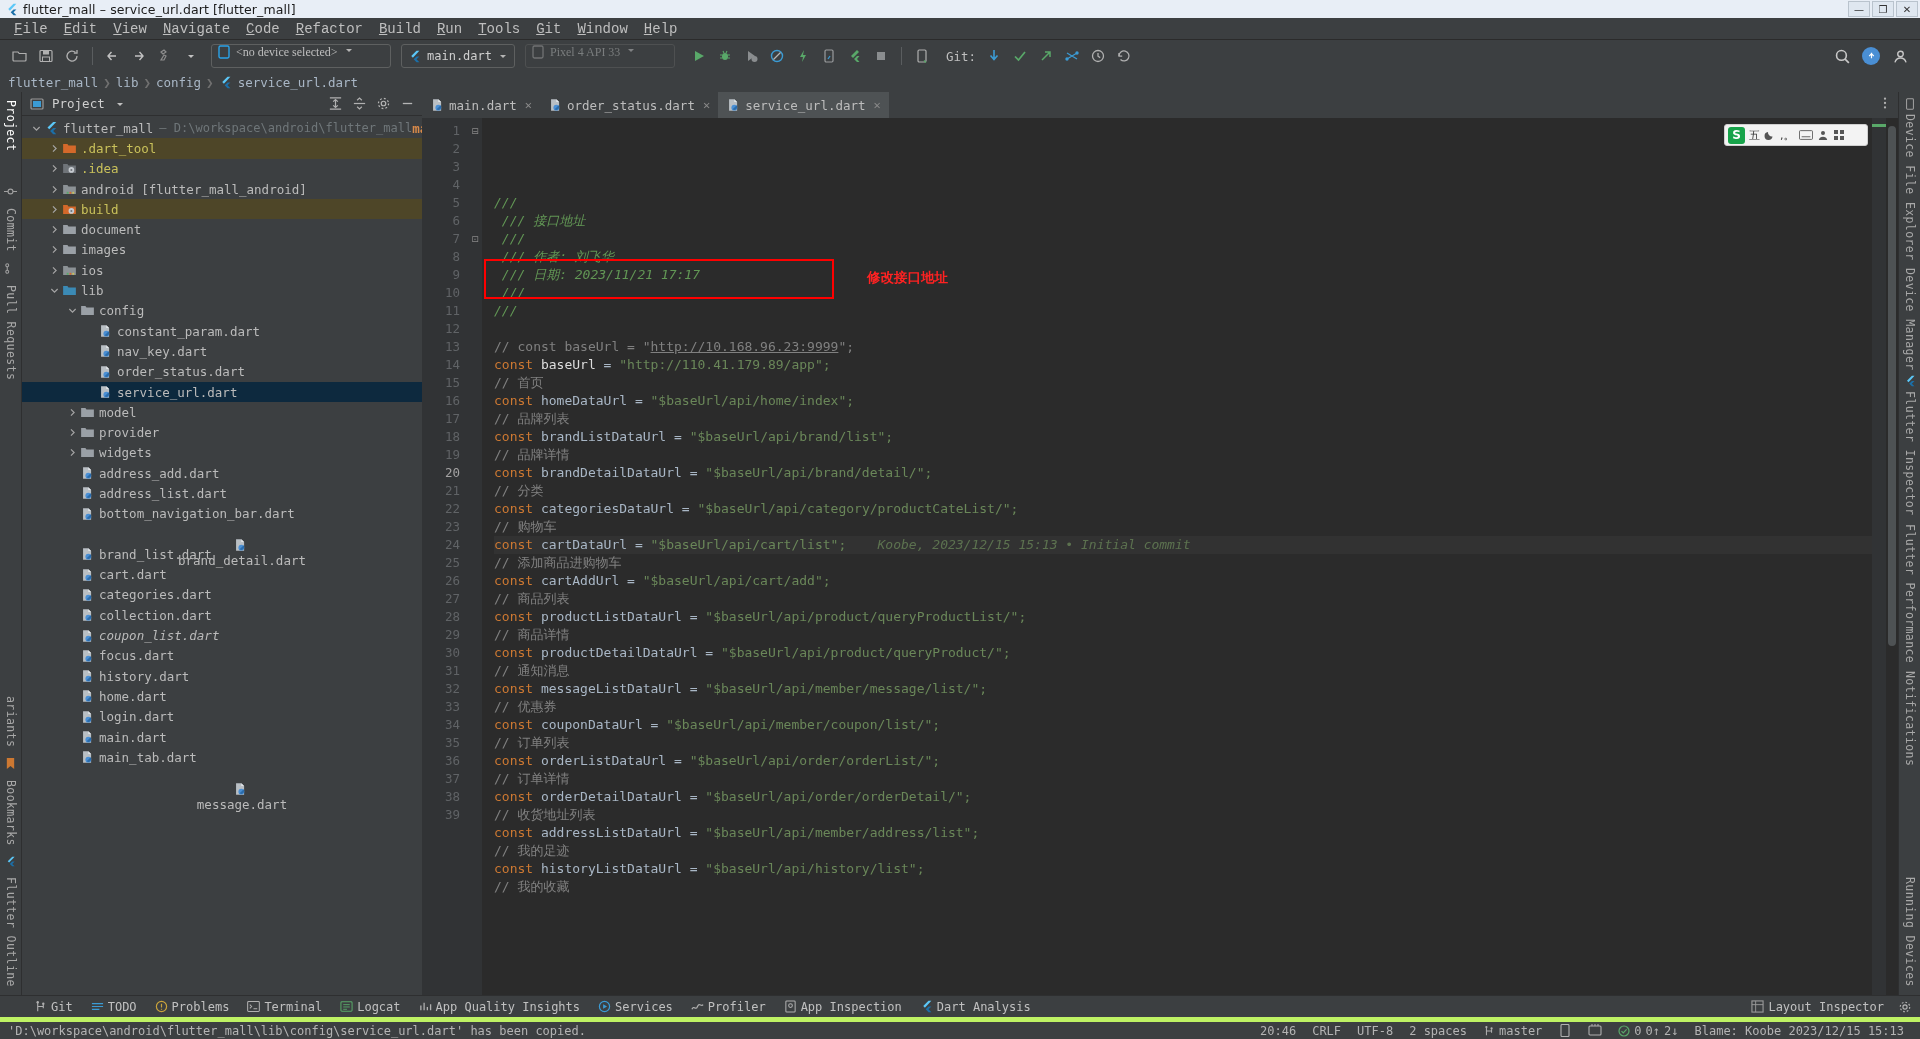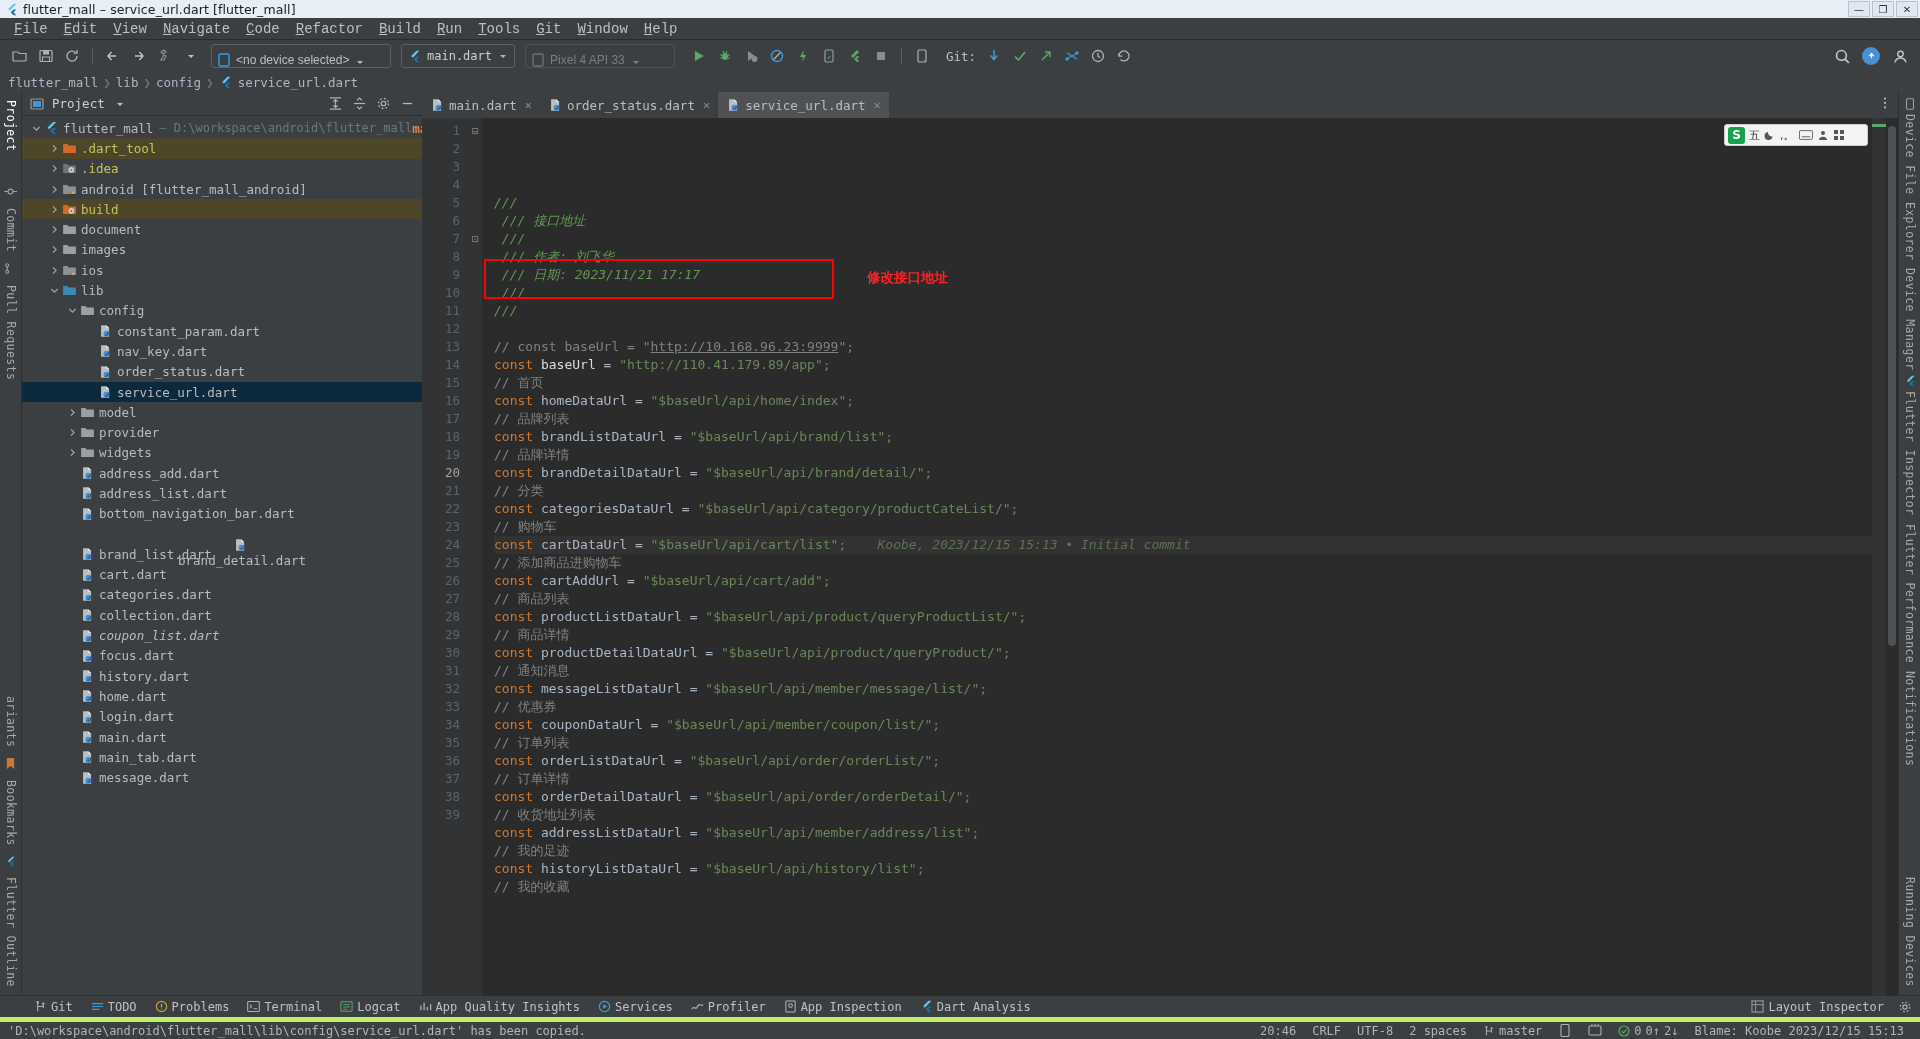--- a/index.html
+++ b/index.html
@@ -42,23 +42,23 @@
   .menubar .mi u { text-decoration: underline; }
 
   
   .toolbar {
     height: 32px; background: #3c3f41; display: flex; align-items: center;
     padding: 0 8px; flex:none; gap: 2px; position: relative;
   }
   .tb-btn { width: 24px; height: 24px; display:flex; align-items:center; justify-content:center; border-radius:3px; flex:none;}
   .tb-sep { width: 1px; height: 18px; background: #5a5d5f; margin: 0 6px; flex:none; }
   .device-combo {
-    display:flex; align-items:flex-end; gap:6px; height: 24px;
+    display:flex; align-items:flex-start; gap:6px; height: 24px;
     border: 1px solid #5e6060; border-radius: 3px; padding: 0 6px; min-width: 180px;
-    font-family: Liberation Sans, sans-serif; font-size: 12px; color: #bfbfbf;
+    font-family: Liberation Serif, serif; font-size: 12px; color: #bfbfbf;
   }
   .device-combo.dim { color: #7a7d7e; border-color:#4e5051; }
   .run-combo {
     display:flex; align-items:center; gap:6px; height: 24px;
     border: 1px solid #5e6060; border-radius: 3px; padding: 0 6px;
     font-family: "DejaVu Sans Mono", monospace; font-size: 12px; color: #cfcfcf;
   }
   .git-label { font-family: "DejaVu Sans Mono", monospace; font-size: 12.5px; color:#bfbfbf; margin-left: 10px; margin-right:4px;}
   .toolbar-right { position: absolute; right: 8px; display: flex; align-items:center; gap: 8px; }
   .avatar-circle { width: 18px; height:18px; border-radius:50%; background:#4a8fd4; display:flex; align-items:center;justify-content:center;}
@@ -920,21 +920,21 @@
             <span class="ico">
               <svg width="14" height="14" viewBox="0 0 16 16">
                 <path d="M3.5 1.5h6l3.2 3.2v9.8H3.5z" fill="#b9bfc4"></path>
                 <path d="M9.5 1.5 12.7 4.7H9.5z" fill="#e3e7ea"></path>
                 <circle cx="9.5" cy="11" r="3.3" fill="#4a8fd4"></circle>
                 <path d="M7.6 12.9a3.3 3.3 0 0 0 4.6-4.6z" fill="#2b6cab"></path>
               </svg>
             </span>
             <span>main_tab.dart</span>
           </div>
-          <div class="row" style="padding-left: 44px;">
+          <div class="row" style="padding-left: 44px; flex-direction: column;">
             <span class="arrow"></span>
             <span class="ico">
               <svg width="14" height="14" viewBox="0 0 16 16">
                 <path d="M3.5 1.5h6l3.2 3.2v9.8H3.5z" fill="#b9bfc4"></path>
                 <path d="M9.5 1.5 12.7 4.7H9.5z" fill="#e3e7ea"></path>
                 <circle cx="9.5" cy="11" r="3.3" fill="#4a8fd4"></circle>
                 <path d="M7.6 12.9a3.3 3.3 0 0 0 4.6-4.6z" fill="#2b6cab"></path>
               </svg>
             </span>
             <span>message.dart</span>

